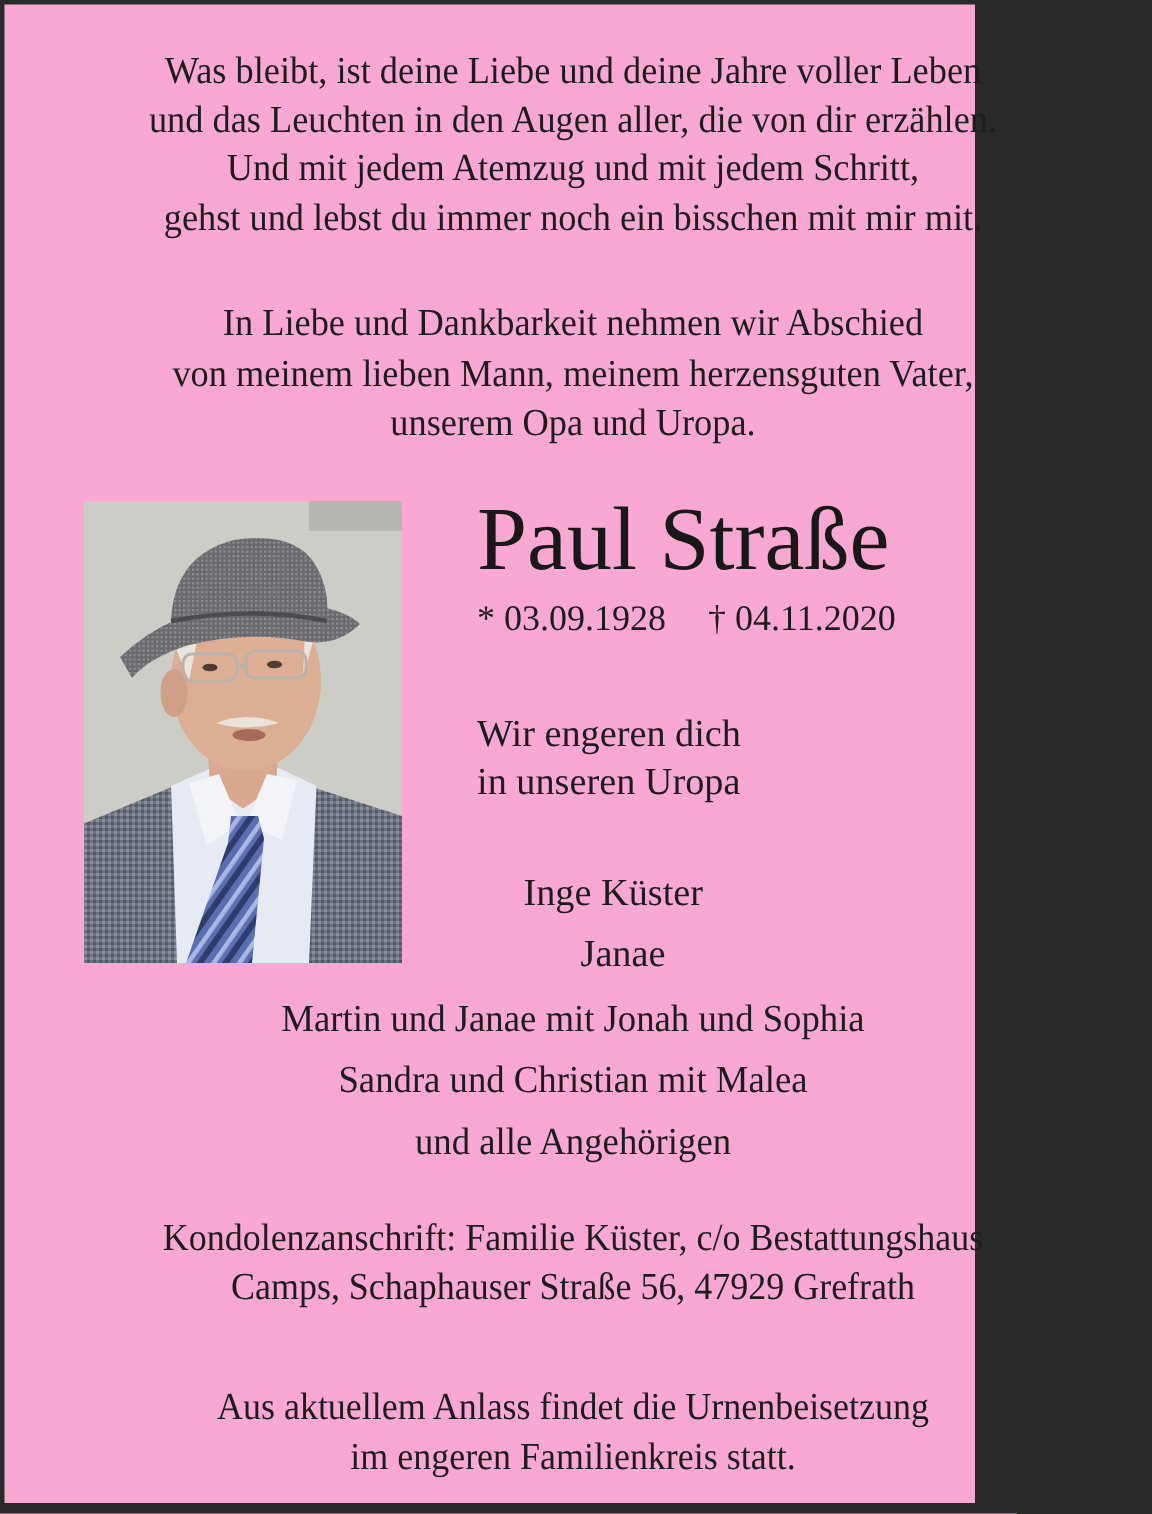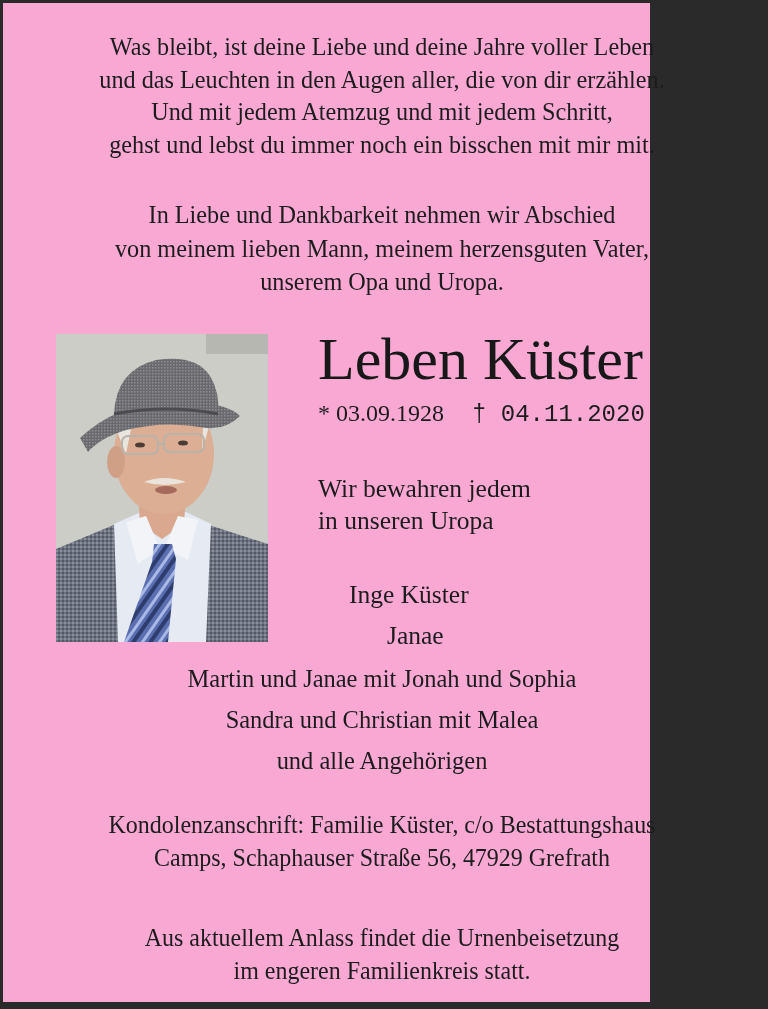--- a/index.html
+++ b/index.html
@@ -24,21 +24,21 @@
     .photo svg { display: block; }
     .name {
       position: absolute; left: 315px; top: 318px;
       font-family: "Liberation Serif", serif; font-size: 60px; line-height: 76px;
       white-space: nowrap; color: #181818;
     }
     .dates {
       position: absolute; left: 315px; top: 395px;
       font-family: "Liberation Serif", serif; font-size: 24px; line-height: 30px; white-space: nowrap;
     }
-    .dates .d2 { margin-left: 28px; font-family: Liberation Mono, monospace; }
+    .dates .d2 { margin-left: 28px; }
     .keep {
       position: absolute; left: 315px; top: 470px;
       font-family: "Liberation Serif", serif; font-size: 25.5px; line-height: 32px; white-space: nowrap;
     }
     .fam { position: absolute; white-space: nowrap; font-family: "Liberation Serif", serif; font-size: 25.5px; line-height: 32px; margin-left: 32px; }
     .fam-inge { left: 314px; top: 576px; }
     .fam-anja { left: 352px; top: 617px; }
     .famc { font-family: "Liberation Serif", serif; font-size: 25.5px; line-height: 41px; top: 655px; transform: scaleX(0.96); }
     .addr { font-family: "Liberation Serif", serif; font-size: 25.5px; line-height: 32.5px; top: 806px; transform: scaleX(0.94); }
     .note { font-family: "Liberation Serif", serif; font-size: 25.5px; line-height: 32.5px; top: 919px; transform: scaleX(0.94); }
@@ -110,28 +110,28 @@
       <path d="M88 148 Q108 140 130 148 Q108 154 88 148 Z" fill="#e9e3db"></path>
       <ellipse cx="110" cy="156" rx="11" ry="4" fill="#a56a5c"></ellipse>
 
       <path d="M24 104 Q60 70 112 68 Q168 66 184 82 Q170 96 150 94 Q110 86 70 96 Q44 104 32 118 Z" fill="url(#hat)"></path>
 
       <path d="M58 80 Q60 36 100 26 Q140 20 154 42 Q164 58 162 80 Q112 70 58 80 Z" fill="url(#hat)"></path>
       <path d="M58 80 Q112 70 162 80" fill="none" stroke="#4c4c50" stroke-width="3"></path>
     </svg>
   </div>
 
-  <div class="name">Leben Küster</div>
+  <div class="name">Paul Straße</div>
 
   <div class="dates">
     <span>* 03.09.1928</span><span class="d2">† 04.11.2020</span>
   </div>
 
   <div class="keep">
-    <span class="line">Wir bewahren jedem</span>
+    <span class="line">Wir engeren dich</span>
     <span class="line">in unseren Uropa</span>
   </div>
 
   <div class="fam fam-inge">Inge Küster</div>
   <div class="fam fam-anja">Janae</div>
 
   <div class="txt famc">
     <span class="line">Martin und Janae mit Jonah und Sophia</span>
     <span class="line">Sandra und Christian mit Malea</span>
     <span class="line">und alle Angehörigen</span>

